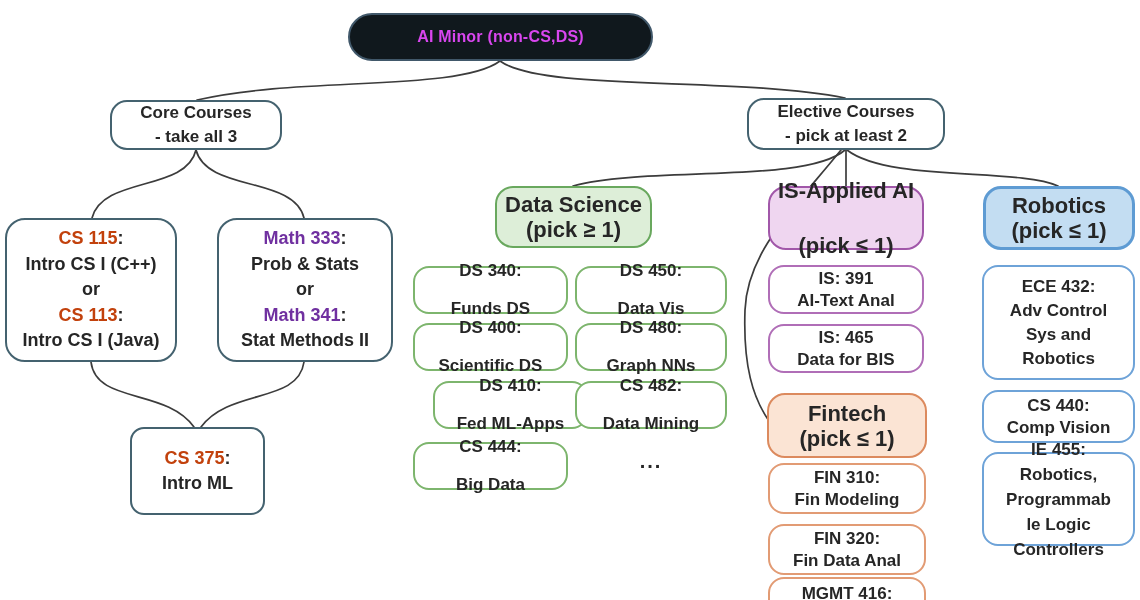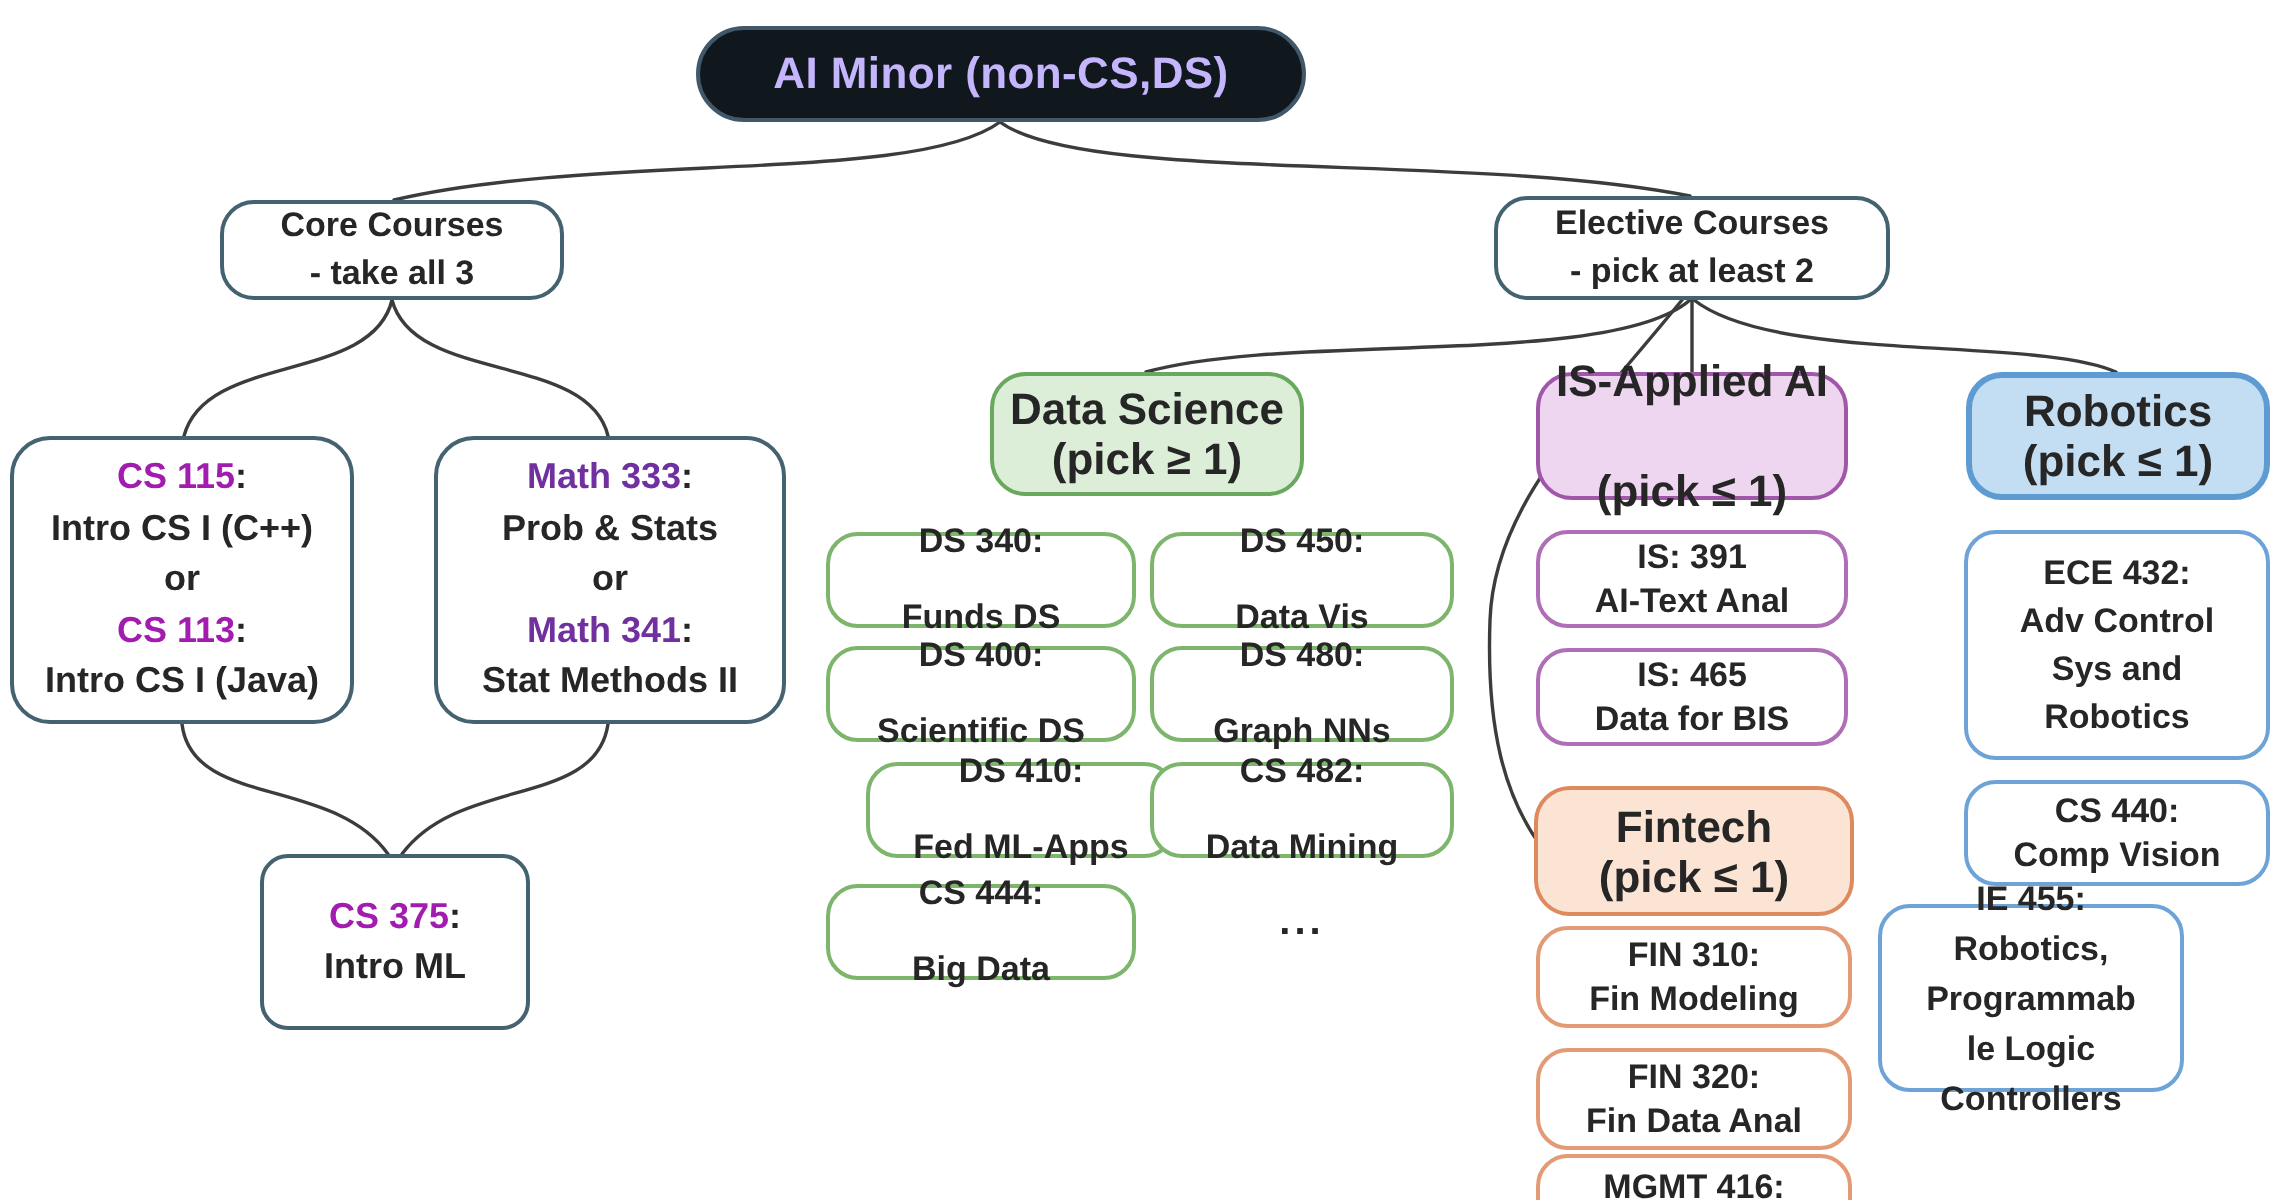--- a/index.html
+++ b/index.html
@@ -15,43 +15,43 @@
   #edges{position:absolute;left:0;top:0;width:1140px;height:600px;}
   #edges path{stroke:#3c3c3c;stroke-width:1.7;fill:none;stroke-linecap:round;}
   .node{
     position:absolute;box-sizing:border-box;
     display:flex;flex-direction:column;align-items:center;justify-content:center;
     text-align:center;background:#ffffff;border-radius:16px;
   }
   .ln{display:block;}
   
   .root{
-    background:#10181d;color:#c4b5fd;border:2px solid #41586a;
-    border-radius:26px;font-size:22px;letter-spacing:.2px;
+    background:#10181d;color:#d946ef;border:2px solid #41586a;
+    border-radius:26px;font-size:16px;letter-spacing:.2px;
   }
   
   .slate{border:2.5px solid #44626f;}
   .hdr{font-size:17px;line-height:24px;border-radius:17px;}
   .combo{font-size:18px;line-height:25.5px;border-radius:20px;}
   .capstone{font-size:18px;line-height:25px;border-radius:14px;}
   
   .green-h {background:#ddeed8;border:2.5px solid #69a85e;}
   .green-c {border:2px solid #7db56d;gap:16px;}
   .purple-h{background:#efd6f0;border:2.5px solid #a157a9;gap:30px;}
   .purple-c{border:2px solid #b06eb7;}
   .orange-h{background:#fbe4d4;border:2.5px solid #dc8a5e;border-radius:20px;}
   .orange-c{border:2px solid #e29b74;}
   .blue-h  {background:#c3ddf2;border:3px solid #5e9bd3;}
   .blue-c  {border:2.5px solid #6ea3d8;}
   .track-hdr{font-size:22px;line-height:25px;border-radius:18px;}
   .course{font-size:17px;line-height:22px;border-radius:16px;}
   .tall4{line-height:24px;}
   .tall5{line-height:25px;}
   .cut{justify-content:flex-start;padding-top:4px;}
-  .code-blue{color:#a21caf;}
+  .code-blue{color:#c2410c;}
   .code-purple{color:#7030a0;}
   .ellipsis{position:absolute;font-size:20px;letter-spacing:2px;text-align:center;}
 </style>
 </head>
 <body>
 
 <div id="canvas">
 
   <svg id="edges" viewBox="0 0 1140 600">
     <path d="M500,61 C458,92 300,76 197,100"></path>
@@ -172,21 +172,21 @@
   <div class="node blue-c course tall4" style="left:982px;top:265px;width:153px;height:115px;">
     <span class="ln">ECE 432:</span>
     <span class="ln">Adv Control</span>
     <span class="ln">Sys and</span>
     <span class="ln">Robotics</span>
   </div>
   <div class="node blue-c course" style="left:982px;top:390px;width:153px;height:53px;">
     <span class="ln">CS 440:</span>
     <span class="ln">Comp Vision</span>
   </div>
-  <div class="node blue-c course tall5" style="left:939px;top:452px;width:153px;height:94px;">
+  <div class="node blue-c course tall5" style="left:982px;top:452px;width:153px;height:94px;">
     <span class="ln">IE 455:</span>
     <span class="ln">Robotics,</span>
     <span class="ln">Programmab</span>
     <span class="ln">le Logic</span>
     <span class="ln">Controllers</span>
   </div>
 
 </div>
 
 </body></html>

